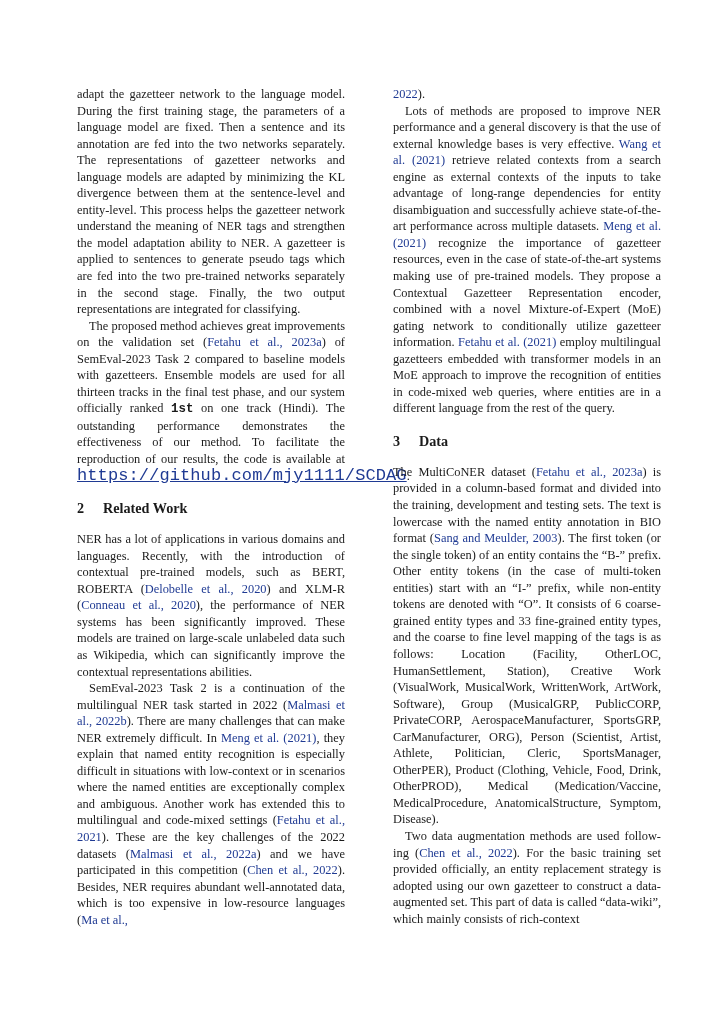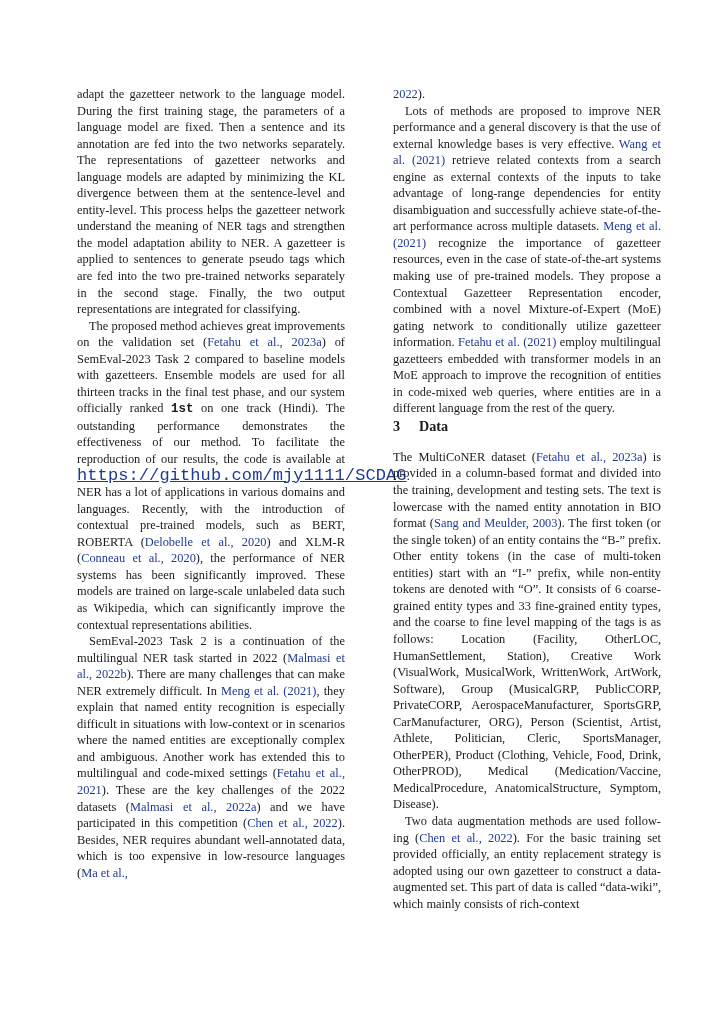--- a/index.html
+++ b/index.html
@@ -9,30 +9,31 @@
          text-align: justify; hyphens: manual; }
   .col.left { left: 77px; }
   .col.right { left: 393px; }
   p { margin: 0; }
   p.indent { text-indent: 12px; }
   .cite { color: #1f3a93; }
   .url { color: #1f3a93; font-family: "Liberation Mono", "DejaVu Sans Mono", monospace; font-size: 17px; letter-spacing: 0.1px; text-decoration: underline; }
   b { font-weight: bold; font-family: Liberation Mono, monospace; }
   h2 { font-size: 14.2px; font-weight: bold; margin: 0; line-height: 18px; }
   h2 .num { display: inline-block; width: 26px; }
-  .sec-gap-top { }
+  .sec-gap-top { margin-top: 15px; }
   .sec-gap-bottom { margin-bottom: 14px; }
 </style>
 </head>
 <body>
 
 <div class="col left">
   <p>adapt the gazetteer network to the language model. During the first training stage, the parameters of a language model are fixed. Then a sentence and its annotation are fed into the two networks separately. The representations of gazetteer networks and language models are adapted by minimizing the KL divergence between them at the sentence-level and entity-level. This process helps the gazetteer network understand the meaning of NER tags and strengthen the model adaptation ability to NER. A gazetteer is applied to sentences to generate pseudo tags which are fed into the two pre-trained networks separately in the second stage. Finally, the two output representations are integrated for classifying.</p>
   <p class="indent"><span>The proposed method achieves great improve­ments on the validation set (</span><a class="cite">Fetahu et al., 2023a</a><span>) of SemEval-2023 Task 2 compared to baseline models with gazetteers. Ensemble models are used for all thirteen tracks in the final test phase, and our system officially ranked </span><b>1st</b><span> on one track (Hindi). The outstanding performance demonstrates the effectiveness of our method. To facilitate the reproduction of our results, the code is available at </span><a class="url">https://github.com/mjy1111/SCDAG</a><span>.</span></p>
 
+  <h2 class="sec-gap-top sec-gap-bottom"><span class="num">2</span><span>Related Work</span></h2>
 
   <p><span>NER has a lot of applications in various domains and languages. Recently, with the introduction of contextual pre-trained models, such as BERT, ROBERTA (</span><a class="cite">Delobelle et al., 2020</a><span>) and XLM-R (</span><a class="cite">Conneau et al., 2020</a><span>), the performance of NER systems has been significantly improved. These models are trained on large-scale unlabeled data such as Wikipedia, which can significantly improve the contextual representations abilities.</span></p>
   <p class="indent"><span>SemEval-2023 Task 2 is a continuation of the multilingual NER task started in 2022 (</span><a class="cite">Malmasi et al., 2022b</a><span>). There are many challenges that can make NER extremely difficult. In </span><a class="cite">Meng et al. (2021)</a><span>, they explain that named entity recognition is especially difficult in situations with low-context or in scenarios where the named entities are exceptionally complex and ambiguous. Another work has extended this to multilingual and code-mixed settings (</span><a class="cite">Fetahu et al., 2021</a><span>). These are the key challenges of the 2022 datasets (</span><a class="cite">Malmasi et al., 2022a</a><span>) and we have participated in this competition (</span><a class="cite">Chen et al., 2022</a><span>). Besides, NER requires abundant well-annotated data, which is too expensive in low-resource languages (</span><a class="cite">Ma et al.,</a></p>
 </div>
 
 <div class="col right">
   <p><a class="cite">2022</a><span>).</span></p>
   <p class="indent"><span>Lots of methods are proposed to improve NER performance and a general discovery is that the use of external knowledge bases is very effective. </span><a class="cite">Wang et al. (2021)</a><span> retrieve related contexts from a search engine as external contexts of the inputs to take advantage of long-range dependencies for en­tity disambiguation and successfully achieve state-of-the-art performance across multiple datasets. </span><a class="cite">Meng et al. (2021)</a><span> recognize the importance of gazetteer resources, even in the case of state-of-the-art systems making use of pre-trained models. They propose a Contextual Gazetteer Represen­tation encoder, combined with a novel Mixture-of-Expert (MoE) gating network to conditionally utilize gazetteer information. </span><a class="cite">Fetahu et al. (2021)</a><span> employ multilingual gazetteers embedded with transformer models in an MoE approach to improve the recognition of entities in code-mixed web queries, where entities are in a different language from the rest of the query.</span></p>
 
   <h2 class="sec-gap-top sec-gap-bottom"><span class="num">3</span><span>Data</span></h2>

